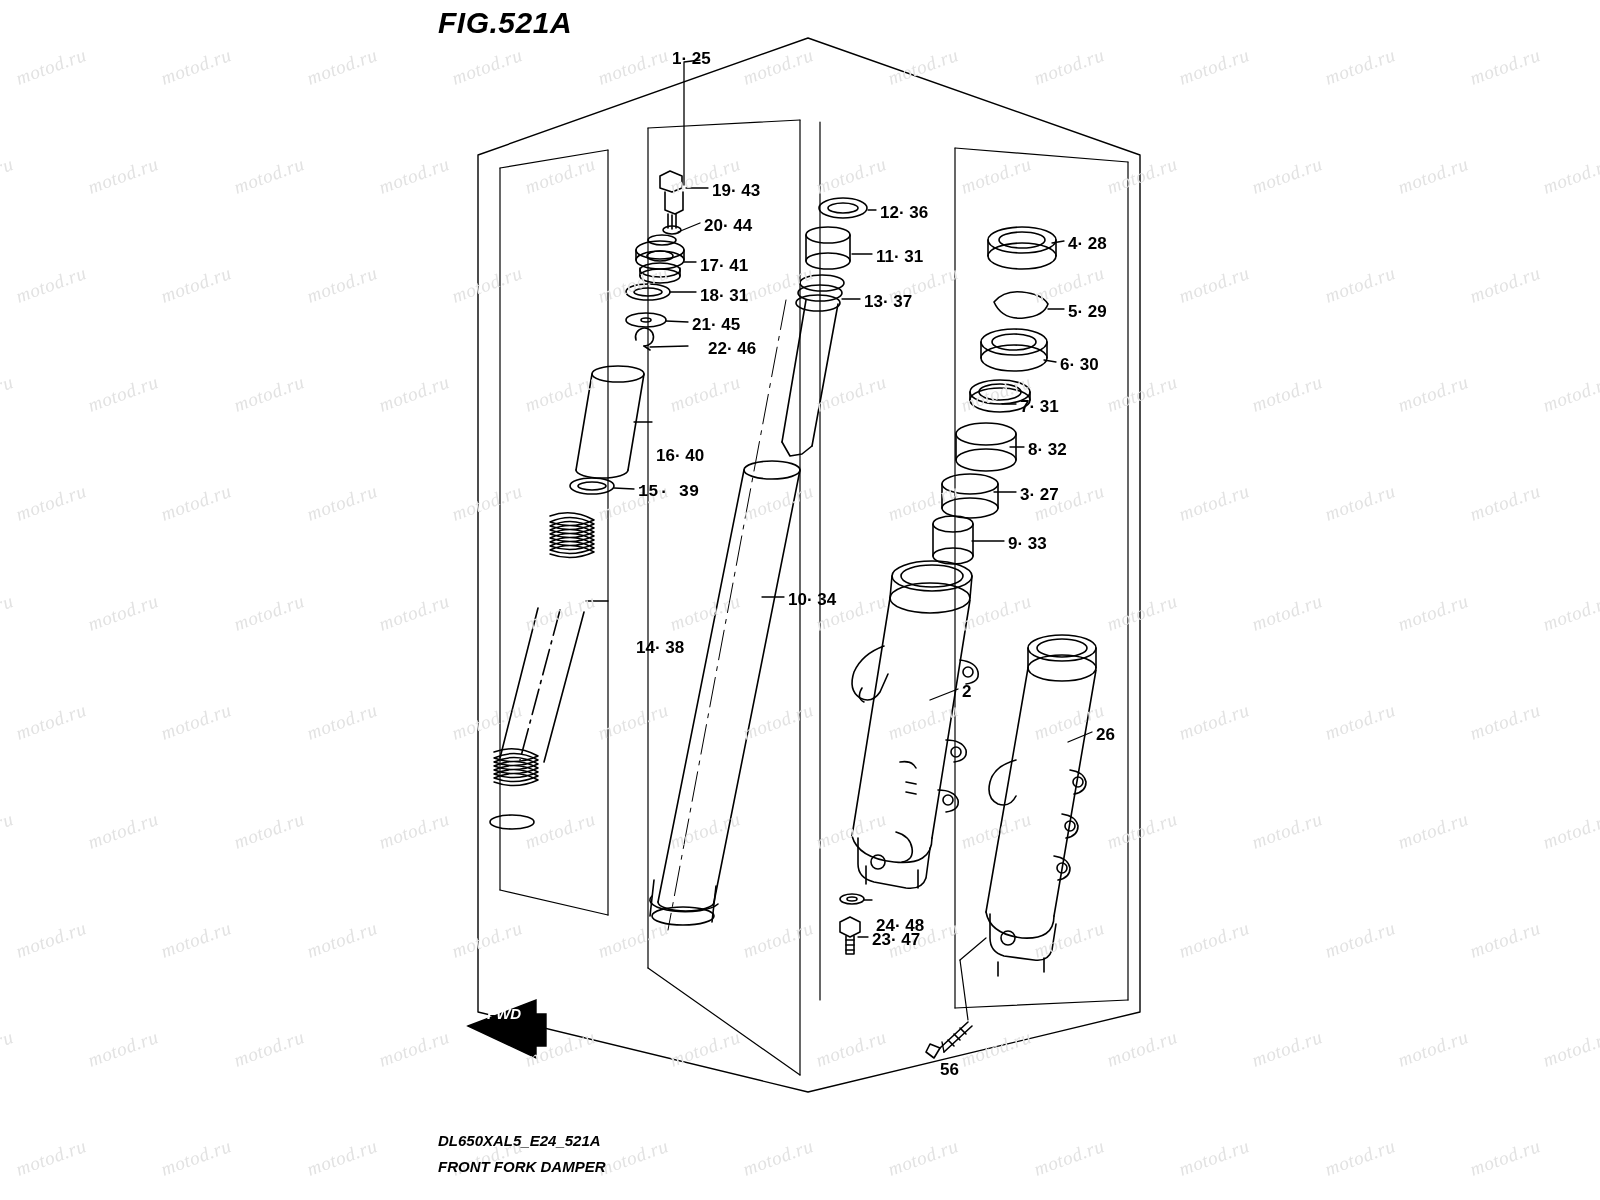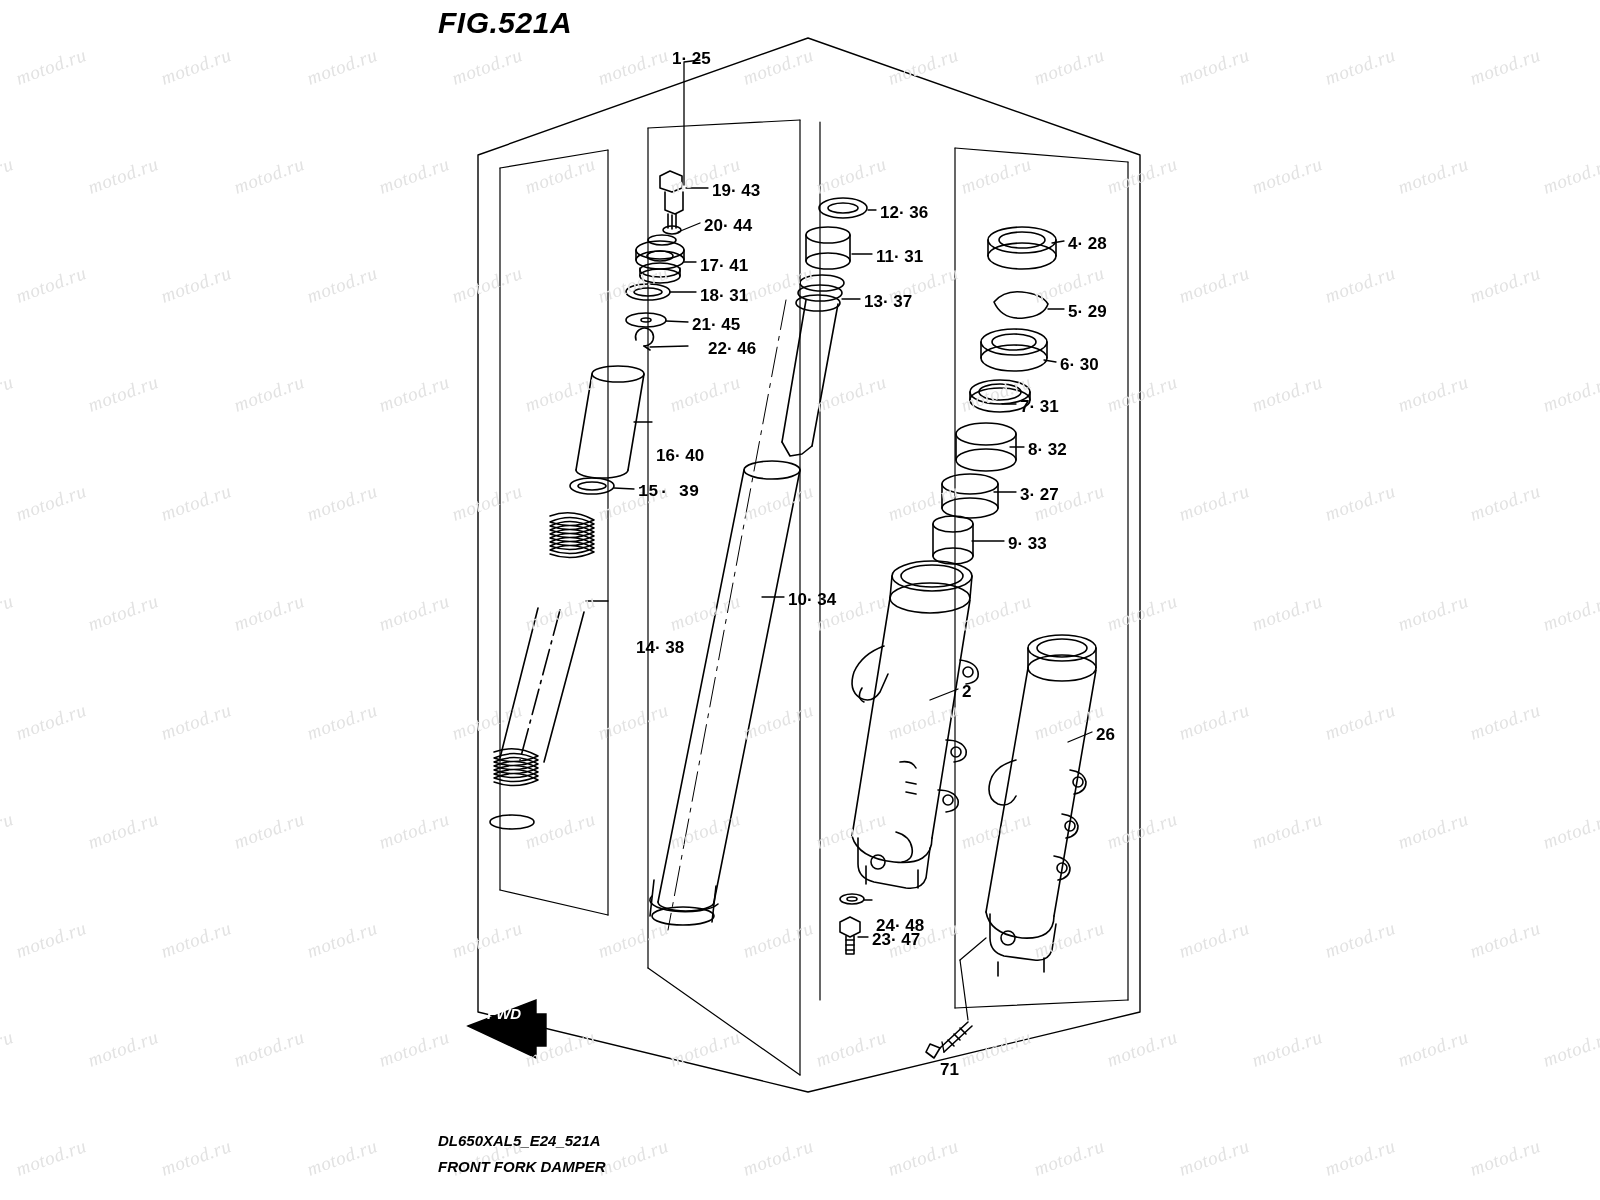--- a/index.html
+++ b/index.html
@@ -349,21 +349,21 @@
   <div class="lbl" style="left:1068px; top:302px;">5· 29</div>
   <div class="lbl" style="left:1060px; top:355px;">6· 30</div>
   <div class="lbl" style="left:1020px; top:397px;">7· 31</div>
   <div class="lbl" style="left:1028px; top:440px;">8· 32</div>
   <div class="lbl" style="left:1020px; top:485px;">3· 27</div>
   <div class="lbl" style="left:1008px; top:534px;">9· 33</div>
   <div class="lbl" style="left:962px; top:682px;">2</div>
   <div class="lbl" style="left:1096px; top:725px;">26</div>
   <div class="lbl" style="left:876px; top:893px;margin-top:23px;">24· 48</div>
   <div class="lbl" style="left:872px; top:930px;">23· 47</div>
-  <div class="lbl" style="left:940px; top:1060px;">71</div>
+  <div class="lbl" style="left:940px; top:1060px;">56</div>
 
   <div id="footer-code">DL650XAL5_E24_521A</div>
   <div id="footer-title">FRONT FORK DAMPER</div>
 
   <div id="watermarks">
       <div class="wm" style="left: 12.7273px; top: 69.0909px;">motod.ru</div>
       <div class="wm" style="left: 158.182px; top: 69.0909px;">motod.ru</div>
       <div class="wm" style="left: 303.636px; top: 69.0909px;">motod.ru</div>
       <div class="wm" style="left: 449.091px; top: 69.0909px;">motod.ru</div>
       <div class="wm" style="left: 594.545px; top: 69.0909px;">motod.ru</div>

